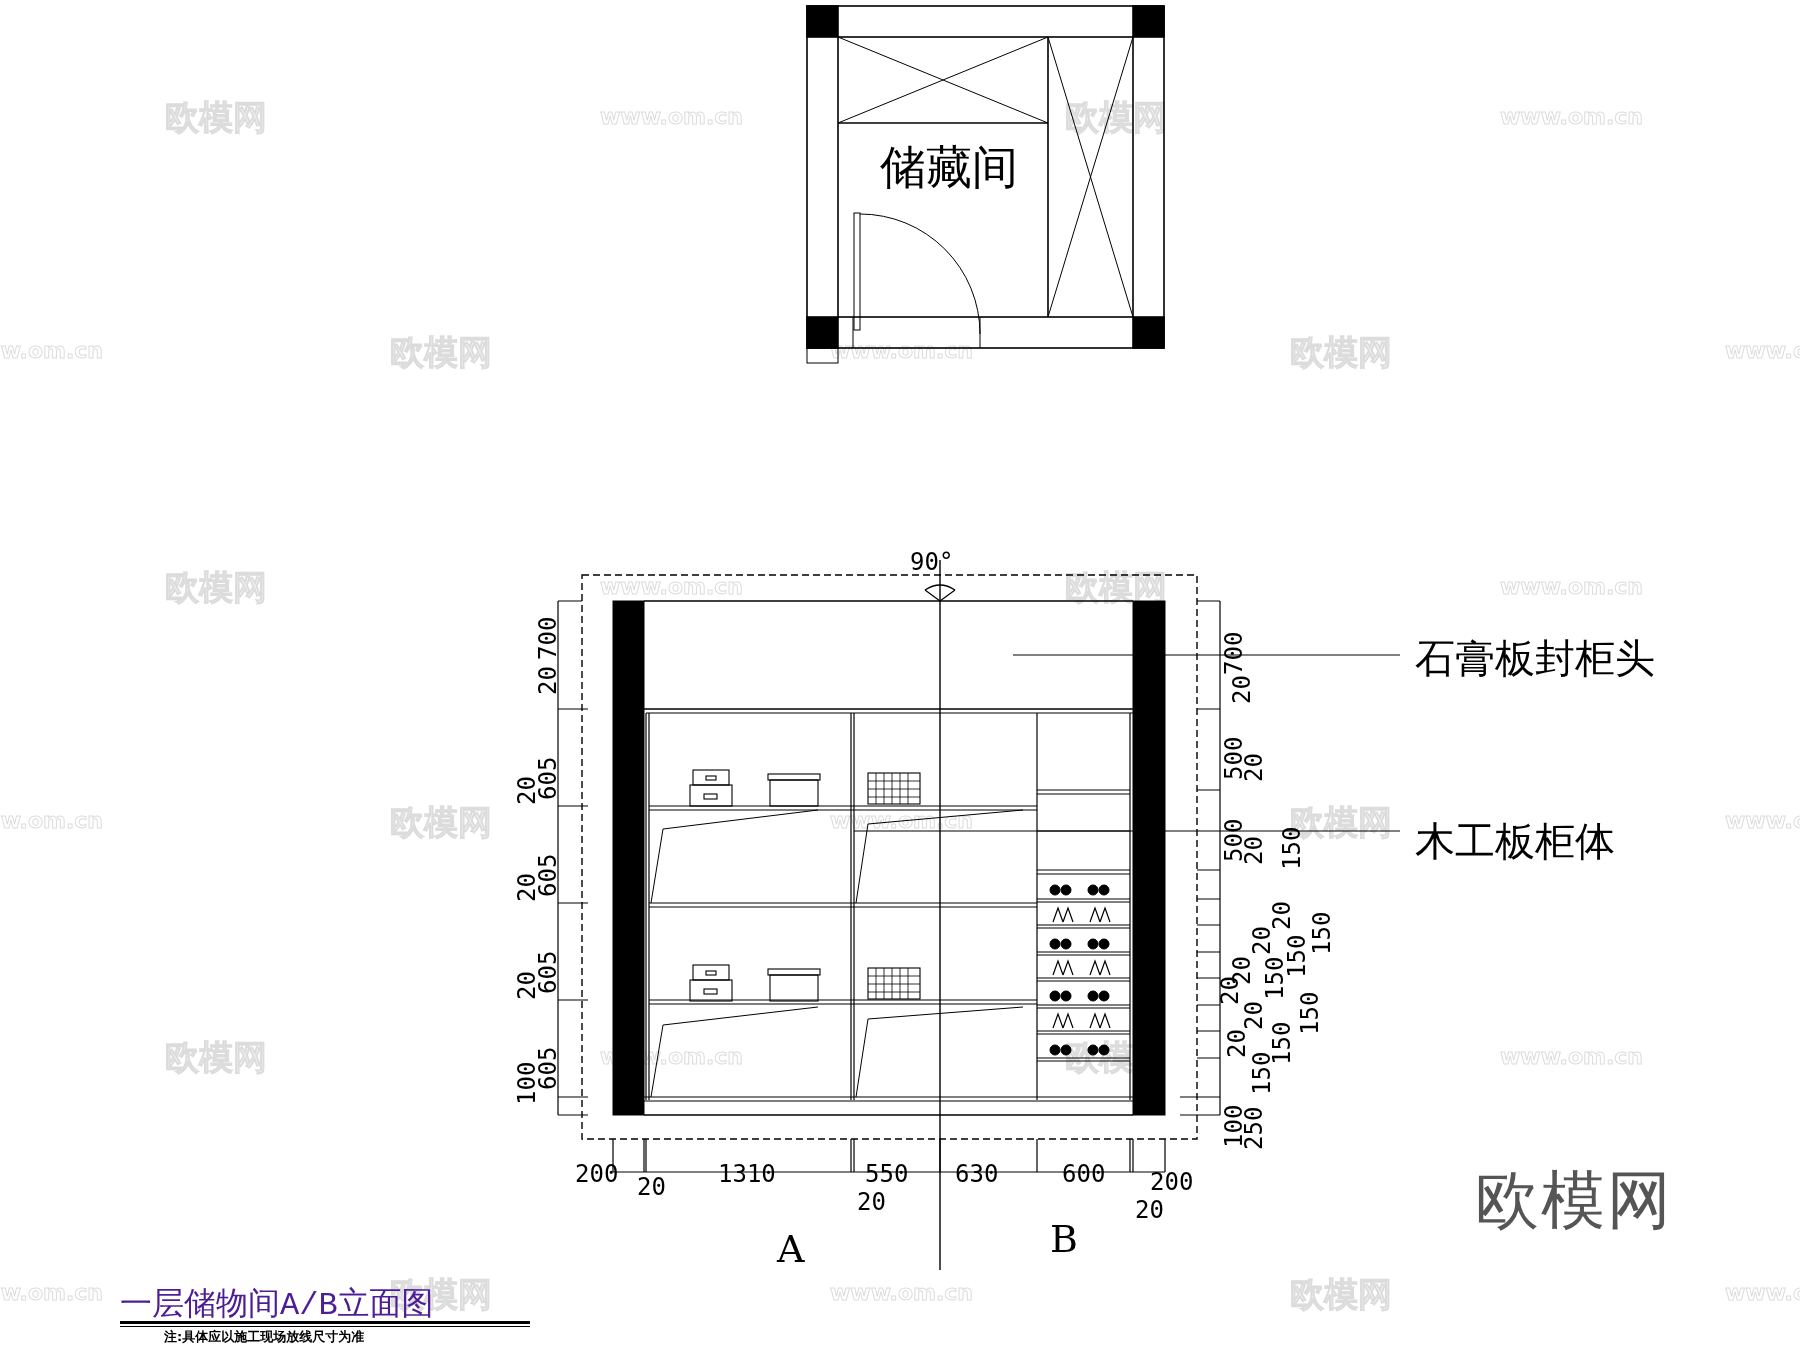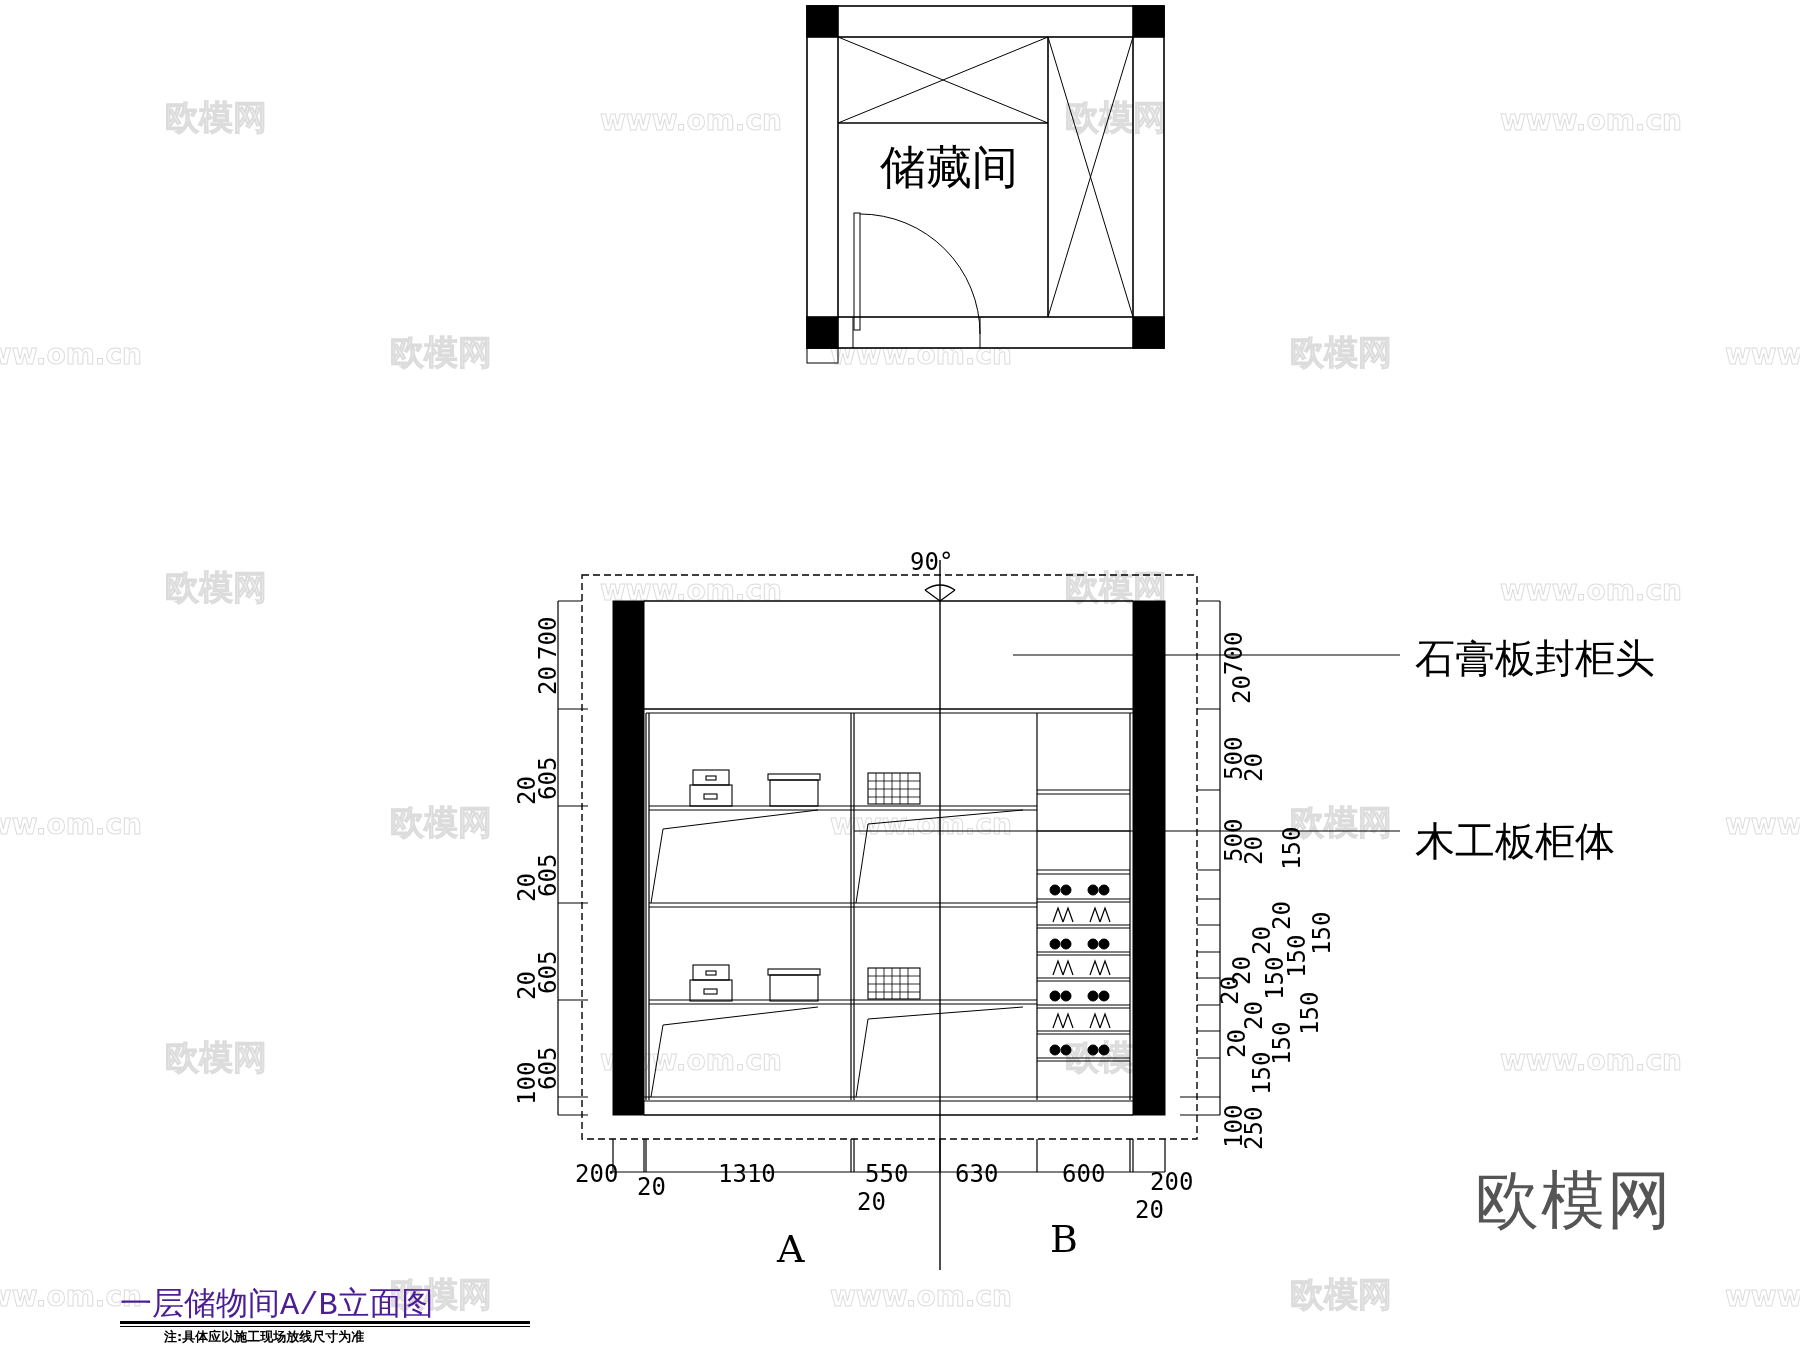--- a/index.html
+++ b/index.html
@@ -2,21 +2,21 @@
 <html><head>
 <meta charset="utf-8">
 <style>
   html,body{margin:0;padding:0;background:#ffffff;}
   body{width:1800px;height:1347px;position:relative;overflow:hidden;font-family:"DejaVu Sans",sans-serif;}
   svg{position:absolute;left:0;top:0;}
   .cjk{font-family:"DejaVu Serif",serif;}
   .dim{font-family:"DejaVu Sans Mono",monospace;font-size:24px;fill:#000;}
   .wm{position:absolute;color:#e6e6e6;font-family:"DejaVu Sans",sans-serif;font-weight:bold;-webkit-text-stroke:1px #dcdcdc;color:transparent;}
   .wm.cn{font-size:34px;}
-  .wm.url{font-size:28px;}
+  .wm.url{font-size:22px;}
   .logo{position:absolute;left:1475px;top:1157px;font-size:64px;color:#555;font-family:"DejaVu Sans",sans-serif;letter-spacing:2px;}
   .title{position:absolute;left:120px;top:1282px;font-size:32px;font-family:Liberation Mono, monospace;color:#4c1d95;}
   .note{position:absolute;left:164px;top:1328px;font-size:13px;font-weight:bold;font-family:"DejaVu Sans",sans-serif;color:#000;}
   .title-rule{position:absolute;left:120px;width:410px;background:#000;}
 </style>
 </head>
 <body>
 
 <div class="wm cn" style="left:165px;top:95px;">欧模网</div>
 <div class="wm url" style="left:600px;top:104px;">www.om.cn</div>

